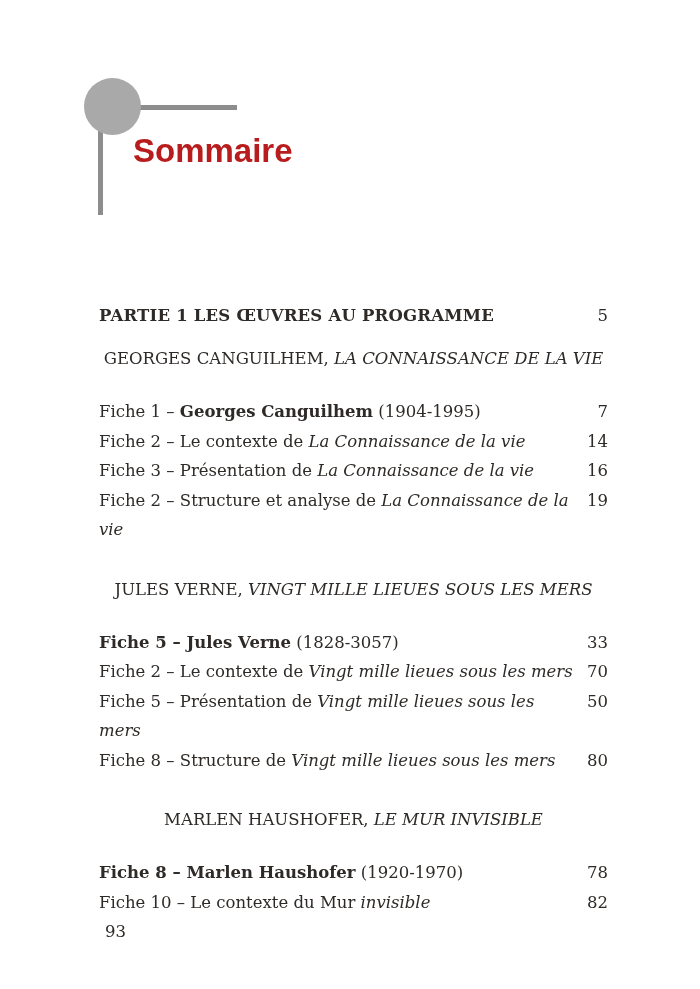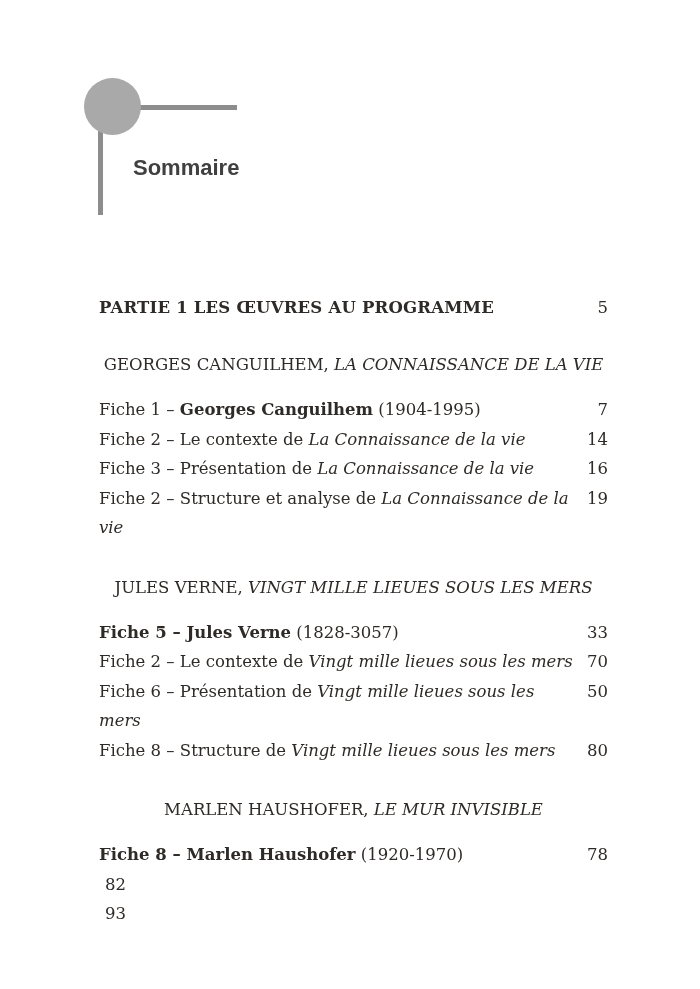--- a/index.html
+++ b/index.html
@@ -9,34 +9,34 @@
     background:#ffffff;
     color:#2e2a27;
     font-family:"DejaVu Serif",serif;
     overflow:hidden;
   }
   
   .hline{position:absolute;left:138px;top:105px;width:99px;height:5px;background:#8d8d8d;}
   .vline{position:absolute;left:98px;top:128px;width:5px;height:87px;background:#8d8d8d;}
   .circle{position:absolute;left:84px;top:78px;width:57px;height:57px;border-radius:50%;background:#a9a9a9;}
   .title{
-    position:absolute;left:133px;top:155px;
+    position:absolute;left:133px;top:132px;
     font-family:"Liberation Sans",sans-serif;
-    font-weight:700;font-size:22px;color:#404040;
+    font-weight:700;font-size:33px;color:#b91c1c;
   }
   
-  .toc{position:absolute;left:99px;top:296px;width:509px;font-size:16.5px;}
+  .toc{position:absolute;left:99px;top:304px;width:509px;font-size:16.5px;}
   .row{display:flex;justify-content:space-between;align-items:baseline;line-height:29.5px;}
   .row .txt{min-width:0;}
   .row .pg{margin-left:6px;white-space:nowrap;}
   .part-row{line-height:24px;}
   .part-row .txt{font-weight:700;letter-spacing:0.2px;}
   .sec{text-align:center;line-height:24px;margin-top:33px;}
-  .sec.after-part{margin-top:33px;}
-  .entries{margin-top:18px;}
+  .sec.after-part{margin-top:19px;}
+  .entries{margin-top:26px;}
   .b{font-weight:700;}
   .i{font-style:italic;}
 </style>
 </head>
 <body>
 
 <div class="page">
 
   <div class="vline"></div>
   <div class="hline"></div>
@@ -82,40 +82,41 @@
       <div class="entries">
         <div class="row">
           <span class="txt"><span></span><span class="b">Fiche 5 – Jules Verne</span><span class="i"></span><span> (1828-3057)</span></span>
           <span class="pg">33</span>
         </div>
         <div class="row">
           <span class="txt"><span>Fiche 2 – Le contexte de </span><span class="b"></span><span class="i">Vingt mille lieues sous les mers</span><span></span></span>
           <span class="pg">70</span>
         </div>
         <div class="row">
-          <span class="txt"><span>Fiche 6 – Présentation de </span><span class="b"></span><span class="i">Vingt mille lieues sous les mers</span><span></span></span>
+          <span class="txt"><span>Fiche 5 – Présentation de </span><span class="b"></span><span class="i">Vingt mille lieues sous les mers</span><span></span></span>
           <span class="pg">50</span>
         </div>
         <div class="row">
           <span class="txt"><span>Fiche 8 – Structure de </span><span class="b"></span><span class="i">Vingt mille lieues sous les mers</span><span></span></span>
           <span class="pg">80</span>
         </div>
       </div>
     </div>
 
     <div class="section">
       <div class="sec">
         <span>MARLEN HAUSHOFER, </span><span class="i">LE MUR INVISIBLE</span>
       </div>
       <div class="entries">
         <div class="row">
           <span class="txt"><span></span><span class="b">Fiche 8 – Marlen Haushofer</span><span class="i"></span><span> (1920-1970)</span></span>
           <span class="pg">78</span>
         </div>
         <div class="row">
+          <span class="txt"><span>Fiche 10 – Le contexte du Mur </span><span class="b"></span><span class="i">invisible</span><span></span></span>
           <span class="pg">82</span>
         </div>
         <div class="row">
           <span class="pg">93</span>
         </div>
       </div>
     </div>
 
   </div>
 </div>

